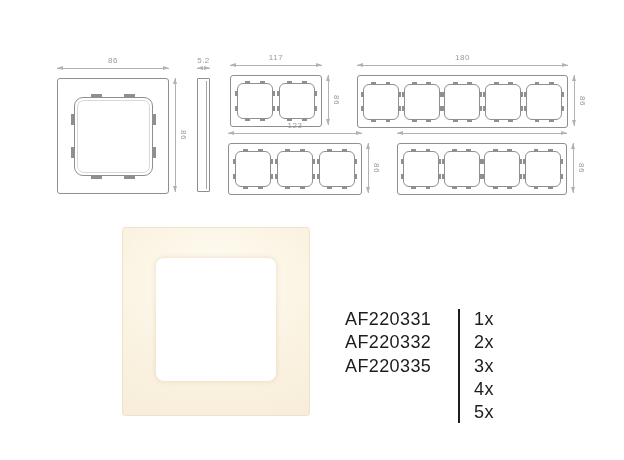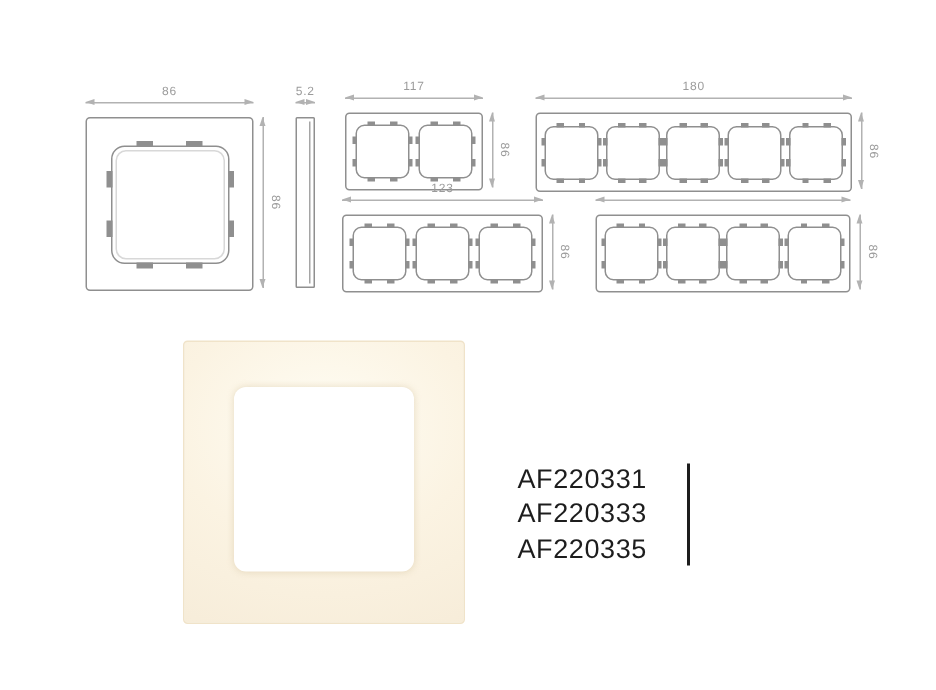--- a/index.html
+++ b/index.html
@@ -290,19 +290,26 @@
     </div>
   </div>
 
   <div class="product-photo">
     <div class="product-cutout"></div>
   </div>
 
   <div class="plist">
     <div class="col-sku">
         <div>AF220331</div>
-        <div>AF220333</div>
+        <div>AF220332</div>
         <div>AF220335</div>
       </div>
     <div class="divider"></div>
+    <div class="col-qty">
+        <div>1x</div>
+        <div>2x</div>
+        <div>3x</div>
+        <div>4x</div>
+        <div>5x</div>
+      </div>
   </div>
 
 </div>
 
 </body></html>

